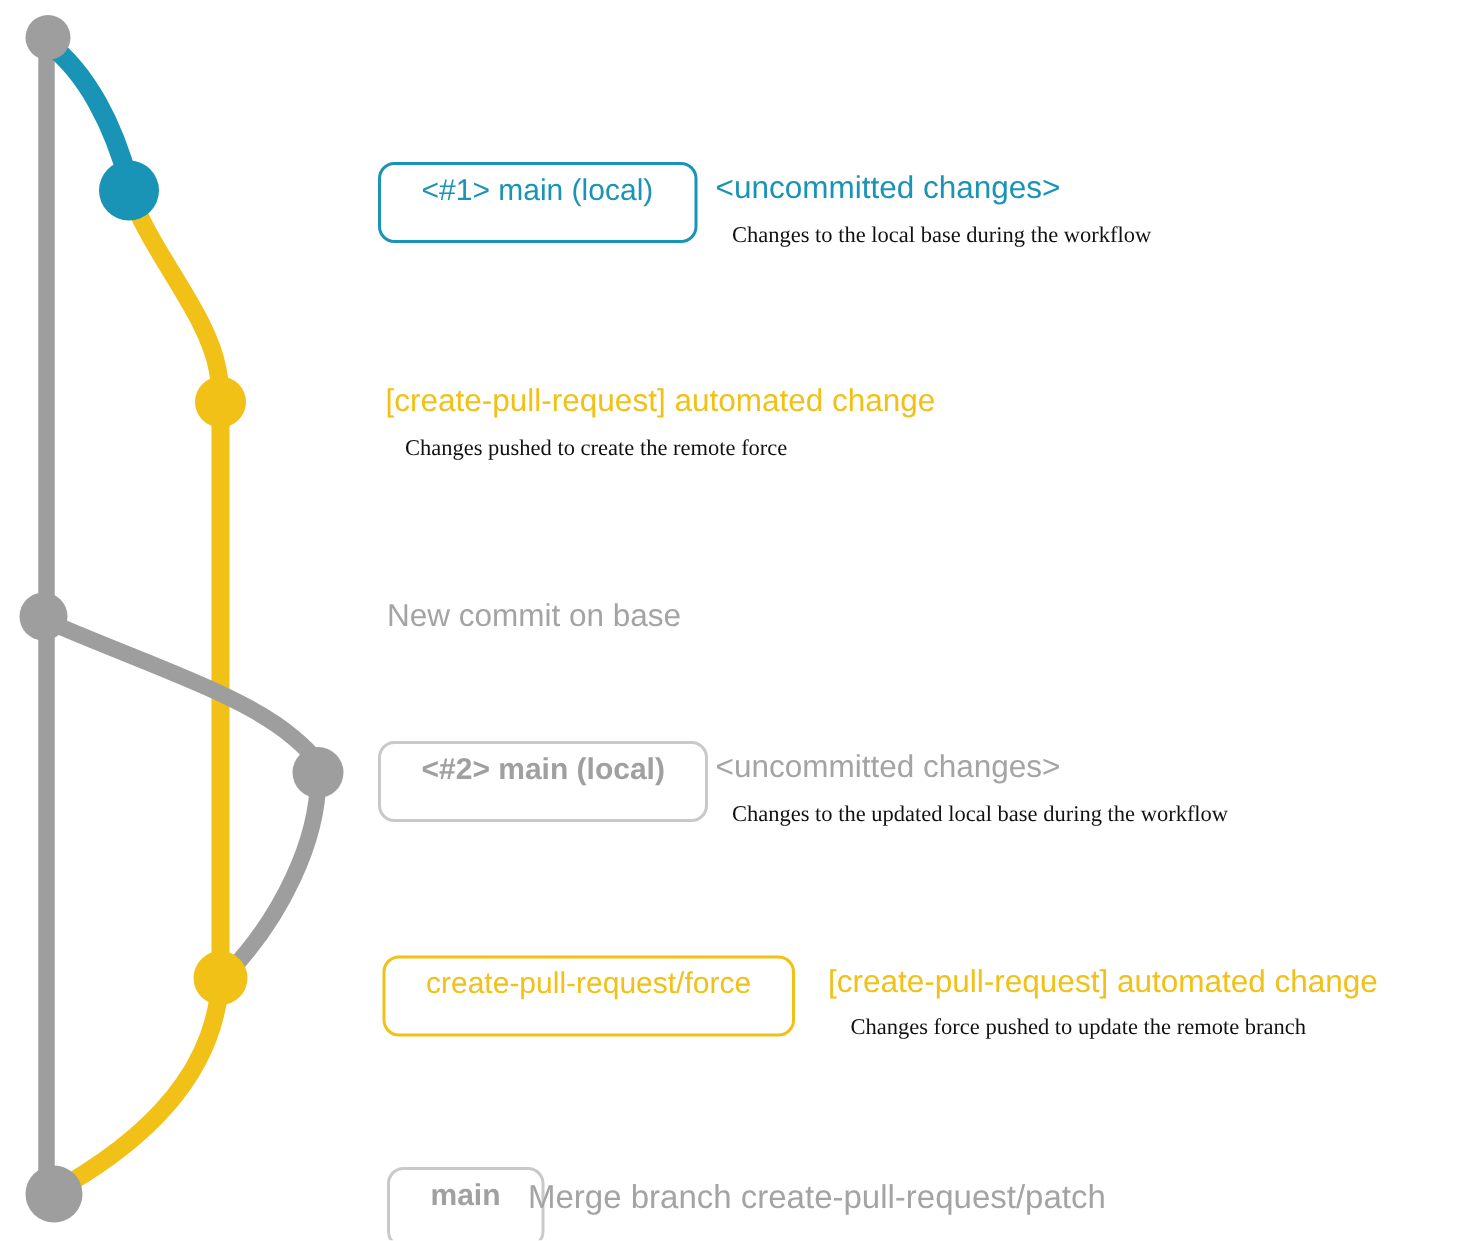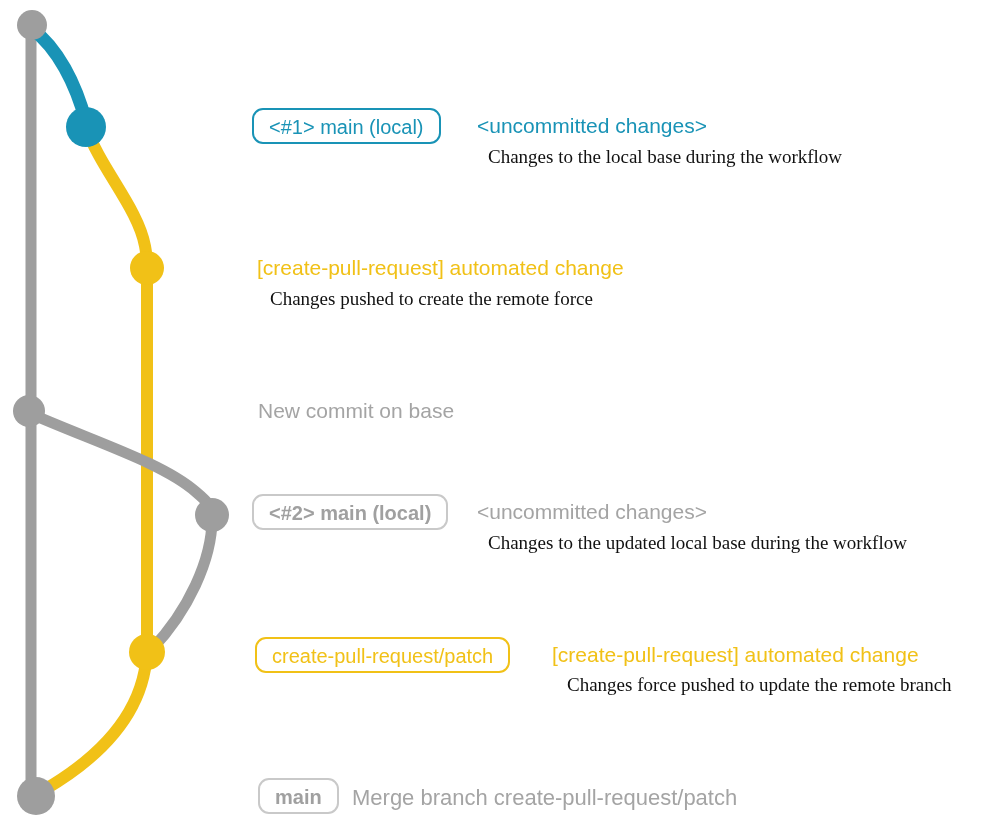--- a/index.html
+++ b/index.html
@@ -6,39 +6,39 @@
   .canvas {
     position:relative; width:981px; height:827px; background:#ffffff;
     font-family:"Liberation Sans", sans-serif; overflow:hidden;
   }
   svg.graph { position:absolute; left:0; top:0; }
 
   .title {
     position:absolute; color:#a4a4a4; font-size:21px; line-height:26px; white-space:nowrap;
   }
   .badge {
-    position:absolute; box-sizing:border-box; height:36px; line-height:34px;
-    padding:0 15px; border:2px solid; border-radius:11px;
+    position:absolute; box-sizing:border-box; height:54px; line-height:34px;
+    padding:0 27px; border:2px solid; border-radius:11px;
     font-size:20px; white-space:nowrap; background:#fff;
   }
   .badge.blue   { color:#1993b6; border-color:#1993b6; }
   .badge.gray   { color:#a0a0a0; border-color:#c9c9c9;font-weight:bold; }
   .badge.yellow { color:#f1c117; border-color:#f1c117; }
 
   .heading {
     position:absolute; font-size:21px; line-height:26px; white-space:nowrap;
   }
   .heading.blue   { color:#1993b6; }
   .heading.gray   { color:#a4a4a4; }
   .heading.yellow { color:#f1c117; }
   .heading.big    { font-size:22px; line-height:28px; }
 
   .caption {
     position:absolute; font-family:"Liberation Serif", serif;
-    font-size:19px; line-height:24px; color:#111111; white-space:nowrap;
+    font-size:15px; line-height:24px; color:#111111; white-space:nowrap;
   }
 </style>
 </head>
 <body>
 
 <div class="canvas">
 
   <svg class="graph" width="250" height="827" viewBox="0 0 250 827">
 
     <path d="M31,25 L31,792" fill="none" stroke-width="11" stroke-linecap="round" stroke="#9e9e9e"></path>
@@ -65,20 +65,20 @@
 
   <div class="heading yellow" style="left:257px; top:255px;">[create-pull-request] automated change</div>
   <div class="caption" style="left:270px; top:287px;">Changes pushed to create the remote force</div>
 
   <div class="title" style="left:258px; top:398px;">New commit on base</div>
 
   <div class="badge gray" style="left:252px; top:494px;">&lt;#2&gt; main (local)</div>
   <div class="heading gray" style="left:477px; top:499px;">&lt;uncommitted changes&gt;</div>
   <div class="caption" style="left:488px; top:531px;">Changes to the updated local base during the workflow</div>
 
-  <div class="badge yellow" style="left:255px; top:637px;">create-pull-request/patch</div>
+  <div class="badge yellow" style="left:255px; top:637px;">create-pull-request/force</div>
   <div class="heading yellow" style="left:552px; top:642px;">[create-pull-request] automated change</div>
   <div class="caption" style="left:567px; top:673px;">Changes force pushed to update the remote branch</div>
 
   <div class="badge gray" style="left:258px; top:778px;text-align:center;">main</div>
   <div class="heading gray big" style="left:352px; top:784px;">Merge branch create-pull-request/patch</div>
 
 </div>
 
 </body></html>

